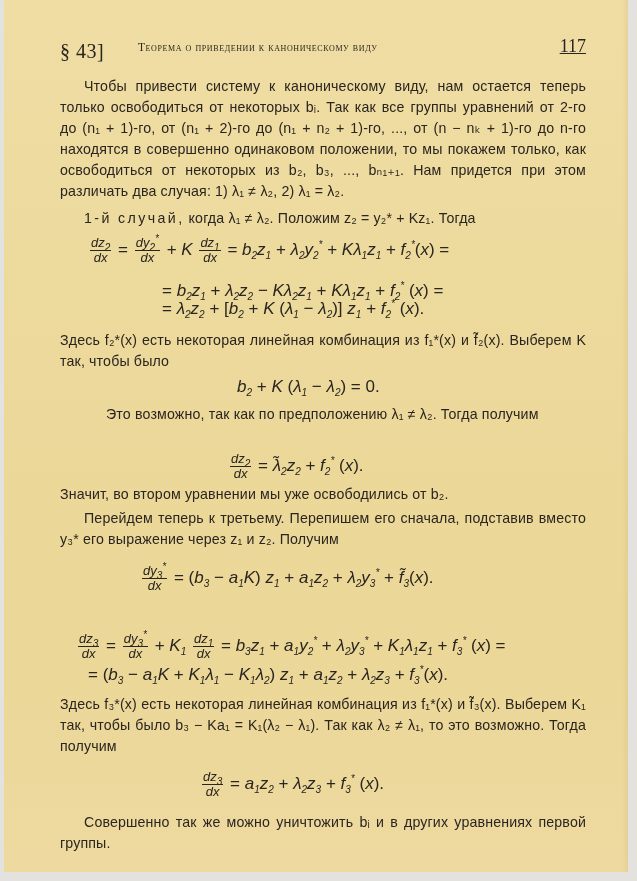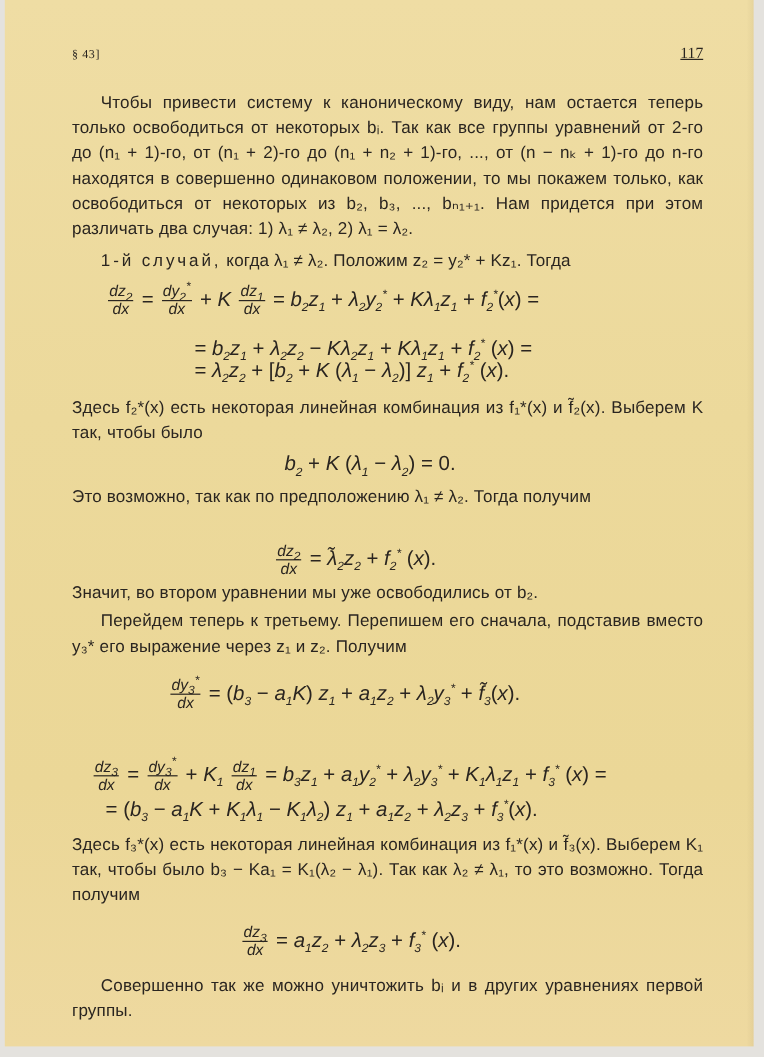--- a/index.html
+++ b/index.html
@@ -31,36 +31,36 @@
       position: absolute;
       top: 36px;
       left: 56px;
       width: 526px;
       height: 24px;
     }
     .rh-section {
       position: absolute;
       left: 0;
       top: 4px;
-      font-size: 10px;
+      font-size: 20px;
       letter-spacing: 0.5px;
     }
     .rh-title {
       position: absolute;
       left: 78px;
       top: 5px;
       font-size: 11.5px;
       font-variant: small-caps;
       letter-spacing: 0.6px;
     }
     .rh-page {
       position: absolute;
       right: 0;
       top: 0;
-      font-size: 13px;
+      font-size: 18px;
       text-decoration: underline;
     }
     .body-text {
       position: absolute;
       left: 56px;
       width: 526px;
       font-family: "Liberation Sans", "DejaVu Sans", sans-serif;
       font-size: 14.2px;
       line-height: 21px;
       text-align: justify;
@@ -97,20 +97,21 @@
     sub, sup { font-size: 10px; line-height: 0; }
     .up { font-style: normal; }
   </style>
 </head>
 <body>
 
 <div class="page">
 
   <div class="running-head">
     <span class="rh-section">§ 43]</span>
+    <span class="rh-title">Теорема о приведении к каноническому виду</span>
     <span class="rh-page">117</span>
   </div>
 
   <div class="body-text" style="top:76px;">
     <p class="para">Чтобы привести систему к каноническому виду, нам остается теперь только освободиться от некоторых bᵢ. Так как все группы уравнений от 2-го до (n₁ + 1)-го, от (n₁ + 2)-го до (n₁ + n₂ + 1)-го, ..., от (n − nₖ + 1)-го до n-го находятся в совершенно одинаковом положении, то мы покажем только, как освободиться от некоторых из b₂, b₃, ..., bₙ₁₊₁. Нам придется при этом различать два случая: 1) λ₁ ≠ λ₂, 2) λ₁ = λ₂.</p>
   </div>
 
   <div class="body-text" style="top:208px;">
     <p class="para">
       <span class="spaced">1-й случай,</span>
@@ -136,21 +137,21 @@
   </div>
 
   <div class="body-text" style="top:330px;">
     <p class="para noindent">Здесь f₂*(x) есть некоторая линейная комбинация из f₁*(x) и f̃₂(x). Выберем K так, чтобы было</p>
   </div>
 
   <div class="eq" style="left:233px; top:376px;">
     b<sub>2</sub> <span class="up">+</span> K <span class="up">(</span>λ<sub>1</sub> <span class="up">−</span> λ<sub>2</sub><span class="up">) = 0.</span>
   </div>
 
-  <div class="body-text" style="top:404px;">
+  <div class="body-text" style="top:404px;margin-left:46px;">
     <p class="para noindent">Это возможно, так как по предположению λ₁ ≠ λ₂. Тогда получим</p>
   </div>
 
   <div class="eq" style="left:224px; top:452px;">
     <span class="frac"><span class="num">dz<sub>2</sub></span><span class="den">dx</span></span>
     <span class="up">=</span> λ̃<sub>2</sub>z<sub>2</sub> <span class="up">+</span> f<sub>2</sub><sup>*</sup> <span class="up">(</span>x<span class="up">).</span>
   </div>
 
   <div class="body-text" style="top:508px;">
     <p class="para">Перейдем теперь к третьему. Перепишем его сначала, подставив вместо y₃* его выражение через z₁ и z₂. Получим</p>

